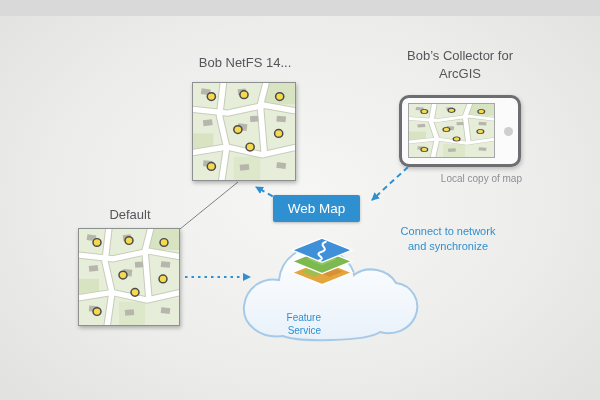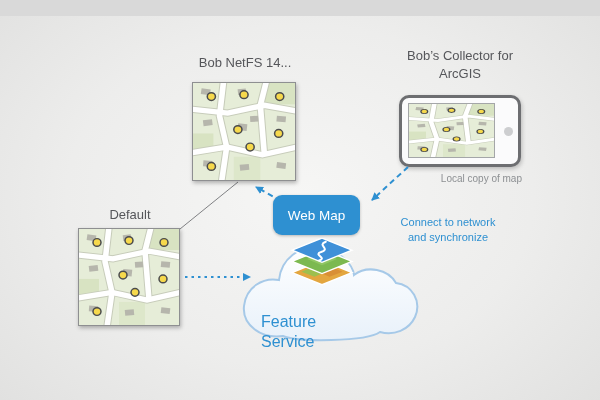--- a/index.html
+++ b/index.html
@@ -26,34 +26,34 @@
   .tablet-screen{
     position:absolute;left:6px;top:5px;width:87px;height:55px;border:1px solid #a4a6a8;
     box-sizing:border-box;overflow:hidden;background:#e6edd8;
   }
   .tablet-screen svg{display:block;width:100%;height:100%;}
   .tablet-camera{
     position:absolute;right:5px;top:50%;margin-top:-4.5px;width:9px;height:9px;border-radius:50%;
     background:#cdced0;
   }
   .webmap-btn{
-    position:absolute;left:273px;top:179px;width:87px;height:40px;z-index:4;
-    background:#2e90d1;border-radius:9px;color:#ffffff;font-size:13.5px;
+    position:absolute;left:273px;top:179px;width:87px;height:27px;z-index:4;
+    background:#2e90d1;border-radius:2px;color:#ffffff;font-size:13.5px;
     display:flex;align-items:center;justify-content:center;
     box-shadow:0 1px 3px rgba(0,0,0,0.25);
   }
   .cloud-wrap{position:absolute;left:233px;top:206px;width:188px;height:132px;z-index:2;}
   .cloud-wrap > svg.cloud{position:absolute;left:0;top:0;width:100%;height:100%;}
   .layers-icon{position:absolute;left:51px;top:16px;width:76px;height:58px;}
   .fs-label{
-    position:absolute;left:28px;top:90px;width:60px;text-align:left;
-    color:#2e90d1;font-size:16px;line-height:1.25;
+    position:absolute;left:28px;top:90px;width:60px;text-align:right;
+    color:#2e90d1;font-size:10px;line-height:1.25;
   }
   .sync-note{
-    position:absolute;left:392px;top:199px;width:112px;z-index:4;
+    position:absolute;left:392px;top:208px;width:112px;z-index:4;
     color:#2e90d1;font-size:11px;line-height:1.4;text-align:center;
   }
   svg.connectors{position:absolute;left:0;top:0;width:600px;height:400px;pointer-events:none;}
   svg.under{z-index:1;}
   svg.over{z-index:3;}
   .hidden-defs{position:absolute;width:0;height:0;overflow:hidden;}
 </style>
 </head>
 <body>
 

